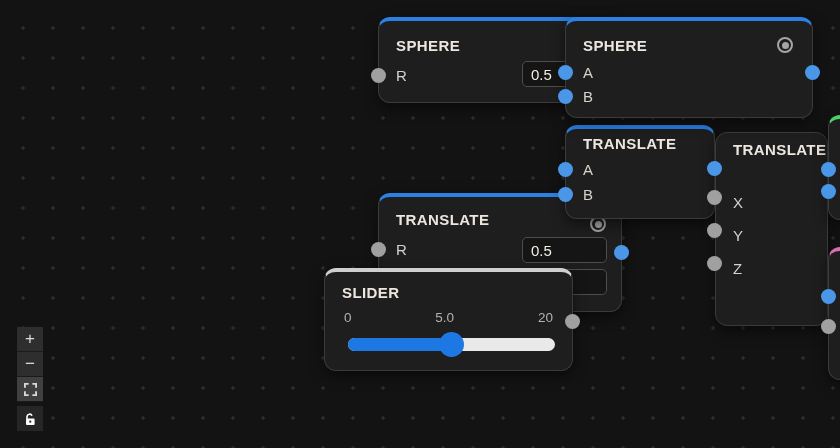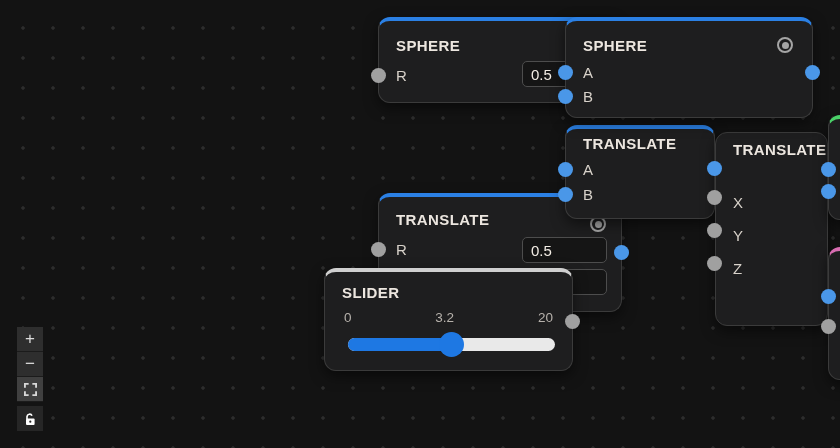--- a/index.html
+++ b/index.html
@@ -134,21 +134,21 @@
 
   <div class="node accent-pink" style="left:828px;top:247px;width:70px;height:133px;z-index:5">
     <span class="port blue left" style="top:38px"></span>
     <span class="port gray left" style="top:68px"></span>
   </div>
 
   <div class="node accent-light" style="left:324px;top:268px;width:249px;height:103px;z-index:6">
     <div class="title" style="top:12px">SLIDER</div>
     <div class="scale">
       <span>0</span>
-      <span>3.2</span>
+      <span>5.0</span>
       <span>20</span>
     </div>
     <div class="track">
       <div class="track-fill"></div>
       <div class="thumb"></div>
     </div>
     <span class="port gray right" style="top:42px"></span>
   </div>
 
   <div id="controls">

